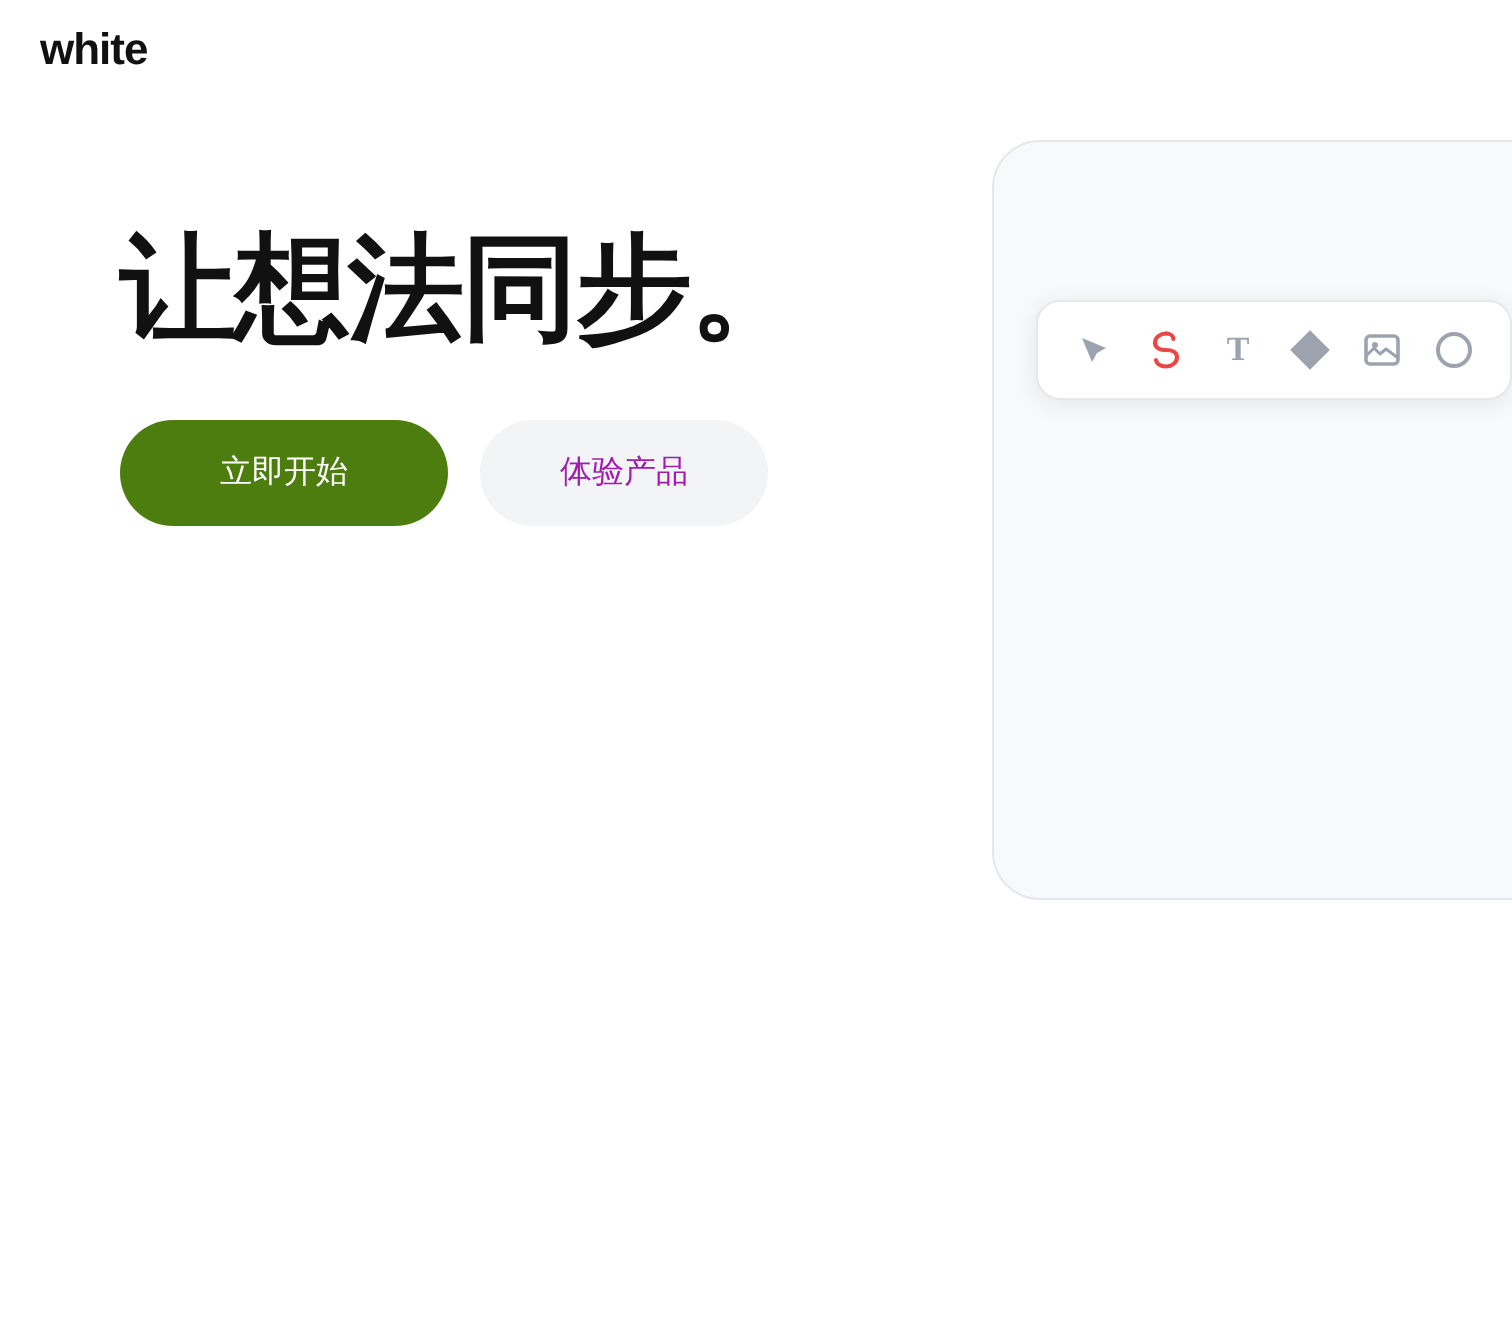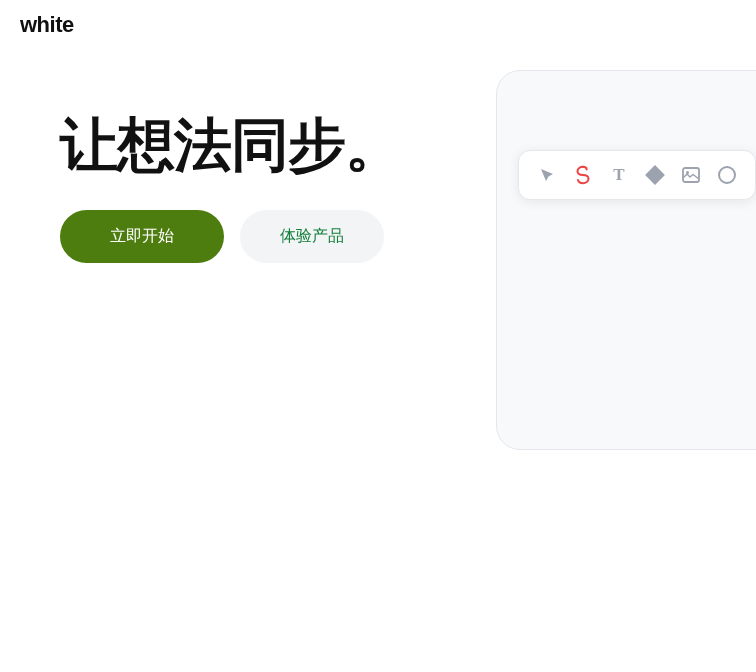--- a/index.html
+++ b/index.html
@@ -69,21 +69,21 @@
       border-radius: 50px;
       padding: 16px 50px;
       font-size: 16px;
       font-weight: 500;
       cursor: pointer;
       font-family: inherit;
     }
 
     .btn-secondary {
       background: #f3f4f6;
-      color: #15803d;
+      color: #a21caf;
       border: none;
       border-radius: 50px;
       padding: 16px 40px;
       font-size: 16px;
       font-weight: 400;
       cursor: pointer;
       font-family: inherit;
     }
 
     

